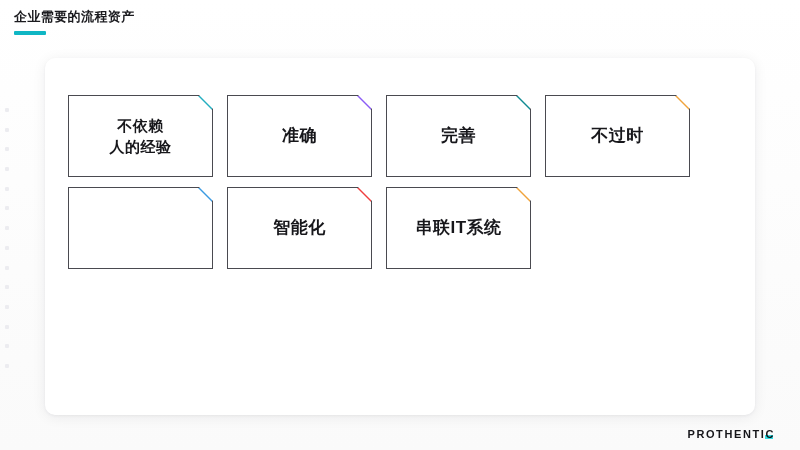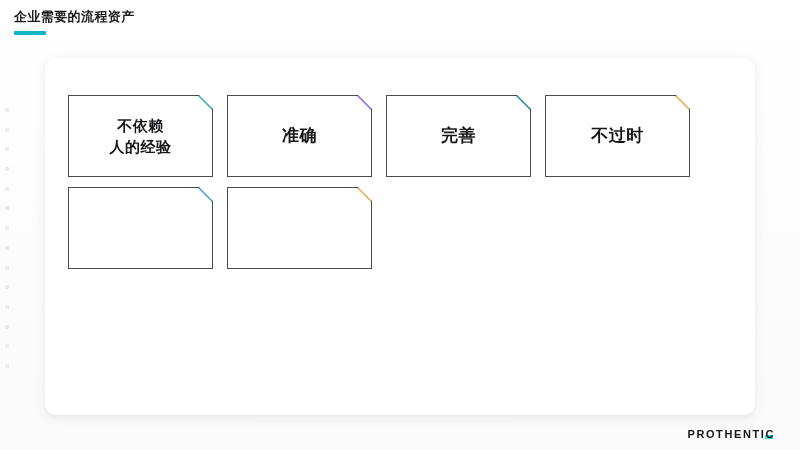--- a/index.html
+++ b/index.html
@@ -248,26 +248,34 @@
     </div>
 
     <div class="note-card">
       <span class="note-fold">
         <span class="flap" style="border-top-color: rgb(59, 154, 225);"></span>
         <span class="edge"></span>
       </span>
     </div>
 
 
+    <div class="note-card">
+      <span class="note-fold">
+        <span class="flap" style="border-top-color: rgb(239, 62, 62);"></span>
+        <span class="edge"></span>
+      </span>
+      <span class="note-label">智能化</span>
+    </div>
 
     <div class="note-card">
       <span class="note-fold">
         <span class="flap" style="border-top-color: rgb(240, 163, 60);"></span>
         <span class="edge"></span>
       </span>
+      <span class="note-label">串联IT系统</span>
     </div>
 
   </div>
 
   <div class="brand">
     <span>PROTHENTI</span>
       <span class="brand-accent">C</span>
   </div>
 
 </div>

